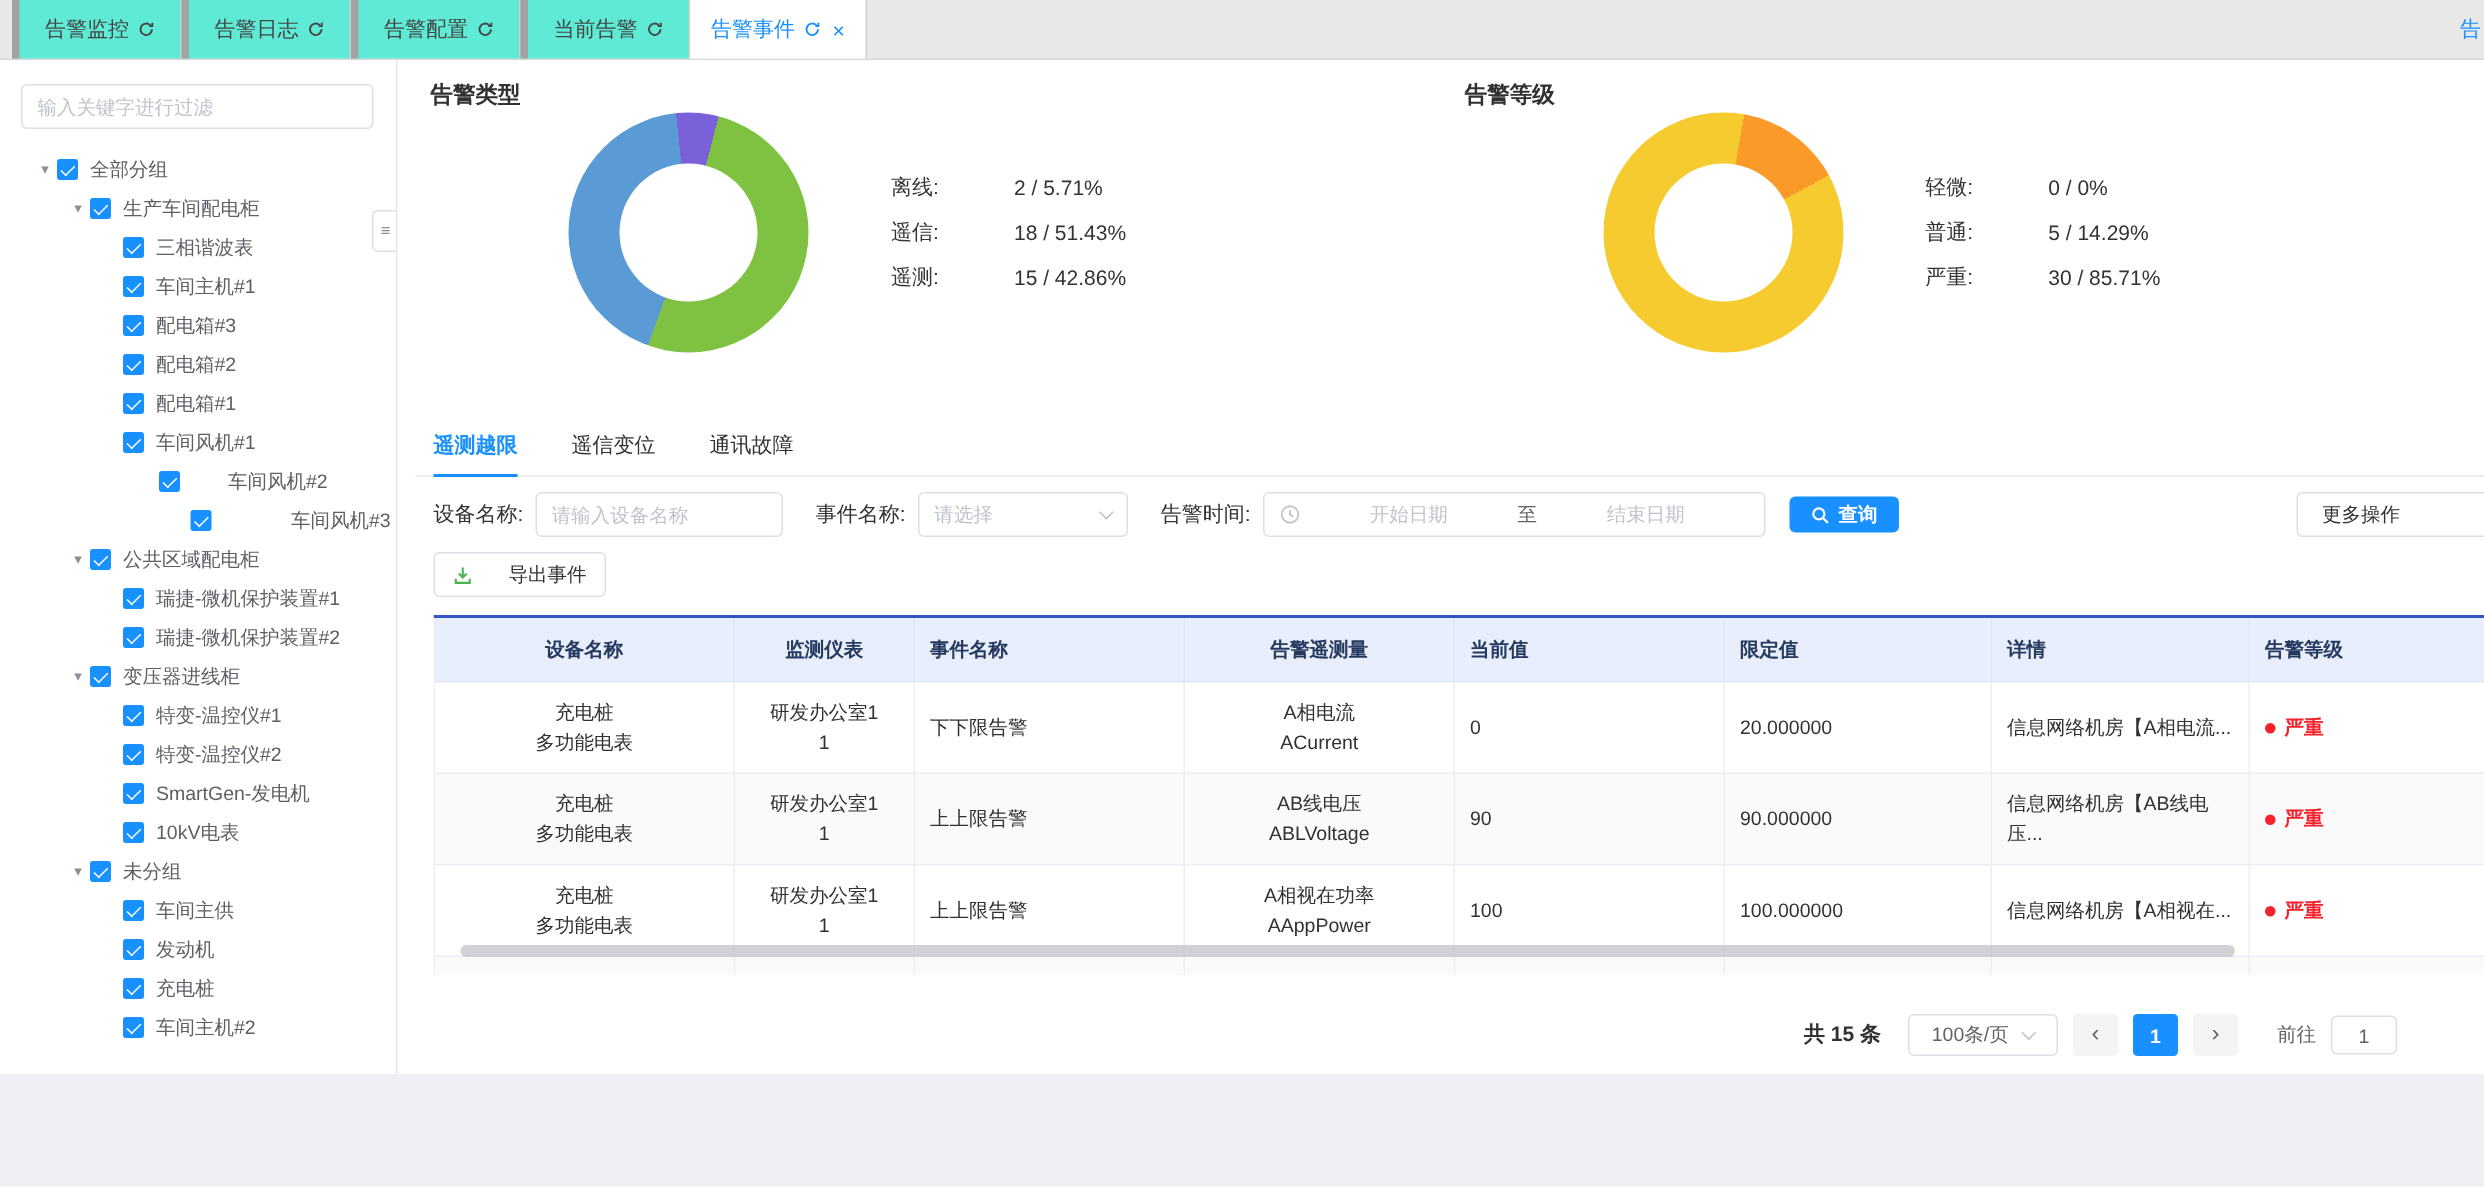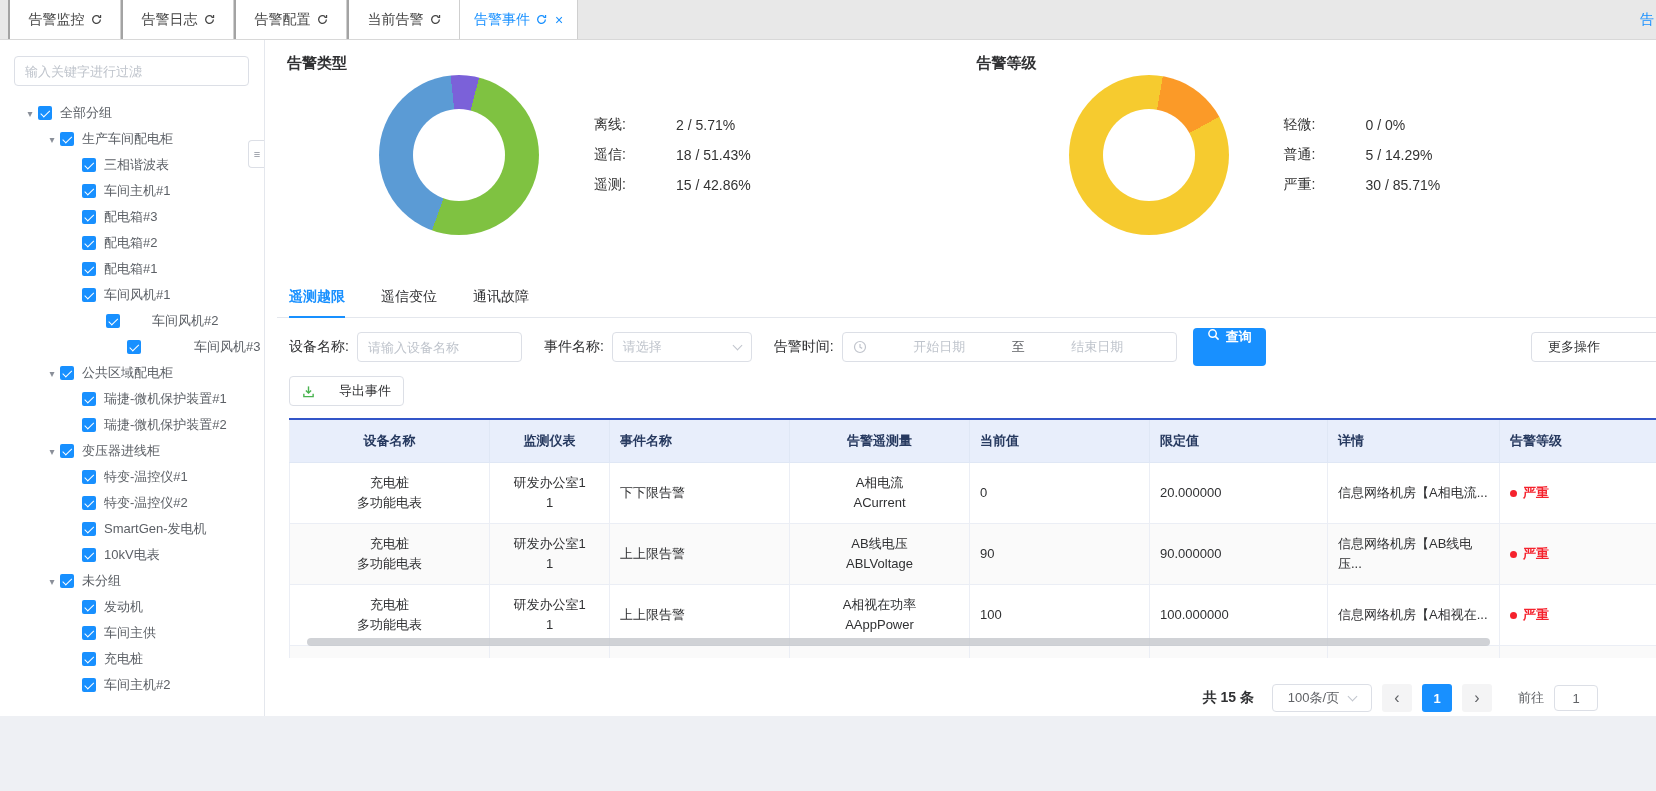--- a/index.html
+++ b/index.html
@@ -9,22 +9,22 @@
     background: #eef0f4;
     font-family: "Liberation Sans", "DejaVu Sans", sans-serif;
     position: relative;
     color: #303133;
   }
   
   .tabbar { height: 40px; background: #e8e8e8; border-bottom: 1px solid #d8d8d8;
             display: flex; align-items: stretch; padding-left: 8px; position: relative; }
   .tabs { display: flex; align-items: stretch; }
   .tab { display: flex; align-items: center; justify-content: center; gap: 6px;
-         min-width: 113px; padding: 0 14px; background: #ffffff;
-         border-right: 1px solid #cfcfcf; border-left: 2px solid #a3a3a3;
+         min-width: 113px; padding: 0 14px; background: #5eead4;
+         border-right: 1px solid #cfcfcf; border-left: 5px solid #a3a3a3;
          font-size: 14px; color: #454545; cursor: pointer; white-space: nowrap; }
   .tab.active { background: #ffffff; color: #1890ff; border-left: none; }
   .tab .ticon { display: inline-flex; align-items: center; }
   .tab .x { font-size: 14px; margin-left: 2px; color: #1890ff; }
   .corner { position: absolute; right: 0; top: 0; height: 40px; width: 16px; overflow: hidden;
             display: flex; align-items: center; color: #1890ff; font-size: 14px; cursor: pointer; }
   
   .workspace { display: flex; height: 676px; background: #ffffff; }
   .sidebar { width: 265px; flex: 0 0 265px; border-right: 1px solid #e4e7ed;
              padding: 16px 0 0 14px; position: relative; overflow: hidden; }
@@ -71,23 +71,23 @@
             display: flex; align-items: center; justify-content: space-between;
             padding: 0 10px; font-size: 13px; color: #bfc4cc; cursor: pointer; }
   .select .sel-text { color: #bfc4cc; }
   .chev { width: 7px; height: 7px; border-right: 1.5px solid #c0c4cc; border-bottom: 1.5px solid #c0c4cc;
           transform: rotate(45deg); margin-top: -4px; }
   .daterange { height: 30px; width: 335px; border: 1px solid #dcdfe6; border-radius: 4px; background: #fff;
                display: flex; align-items: center; padding: 0 10px; gap: 4px;
                font-size: 13px; color: #bfc4cc; cursor: pointer; }
   .daterange .ph { flex: 1; text-align: center; }
   .daterange .to { flex: 0 0 auto; color: #606266; }
-  .btn-primary { height: 38px; margin-left: 16px; background: #1890ff; color: #fff; border: none;
+  .btn-primary { height: 24px; margin-left: 16px; background: #1890ff; color: #fff; border: none;
                  border-radius: 4px; padding: 0 14px; font-size: 13px; font-weight: bold;
-                 display: inline-flex; gap: 6px; cursor: pointer; }
+                 display: inline-flex; align-items: center; gap: 6px; cursor: pointer; }
   .btn-more { position: absolute; left: 1242px; width: 150px; height: 30px; background: #fff;
               border: 1px solid #dcdfe6; border-radius: 4px; font-size: 13px; color: #303133;
               text-align: left; padding: 0 16px; cursor: pointer; white-space: nowrap; }
   
   .export-row { margin: 10px 0 0 12px; }
   .btn-export { height: 30px; background: #fff; border: 1px solid #dcdfe6; border-radius: 4px;
                 padding: 0 12px; font-size: 13px; color: #303133; display: inline-flex;
                 align-items: center; gap: 24px; cursor: pointer; }
   
   .table-wrap { margin: 12px 0 0 12px; height: 240px; overflow: hidden; position: relative; }
@@ -270,26 +270,26 @@
           <span class="tree-label">10kV电表</span>
         </div>
         <div class="tree-row" style="padding-left: 30px;">
           <span class="caret">▾</span>
           <span class="tree-checkbox"></span>
           <span class="tree-label">未分组</span>
         </div>
         <div class="tree-row" style="padding-left: 52px;">
           <span class="caret hidden"></span>
           <span class="tree-checkbox"></span>
+          <span class="tree-label">车间主供</span>
+        </div>
+        <div class="tree-row" style="padding-left: 52px;">
+          <span class="caret hidden"></span>
+          <span class="tree-checkbox"></span>
           <span class="tree-label">发动机</span>
-        </div>
-        <div class="tree-row" style="padding-left: 52px;">
-          <span class="caret hidden"></span>
-          <span class="tree-checkbox"></span>
-          <span class="tree-label">车间主供</span>
         </div>
         <div class="tree-row" style="padding-left: 52px;">
           <span class="caret hidden"></span>
           <span class="tree-checkbox"></span>
           <span class="tree-label">充电桩</span>
         </div>
         <div class="tree-row" style="padding-left: 52px;">
           <span class="caret hidden"></span>
           <span class="tree-checkbox"></span>
           <span class="tree-label">车间主机#2</span>

